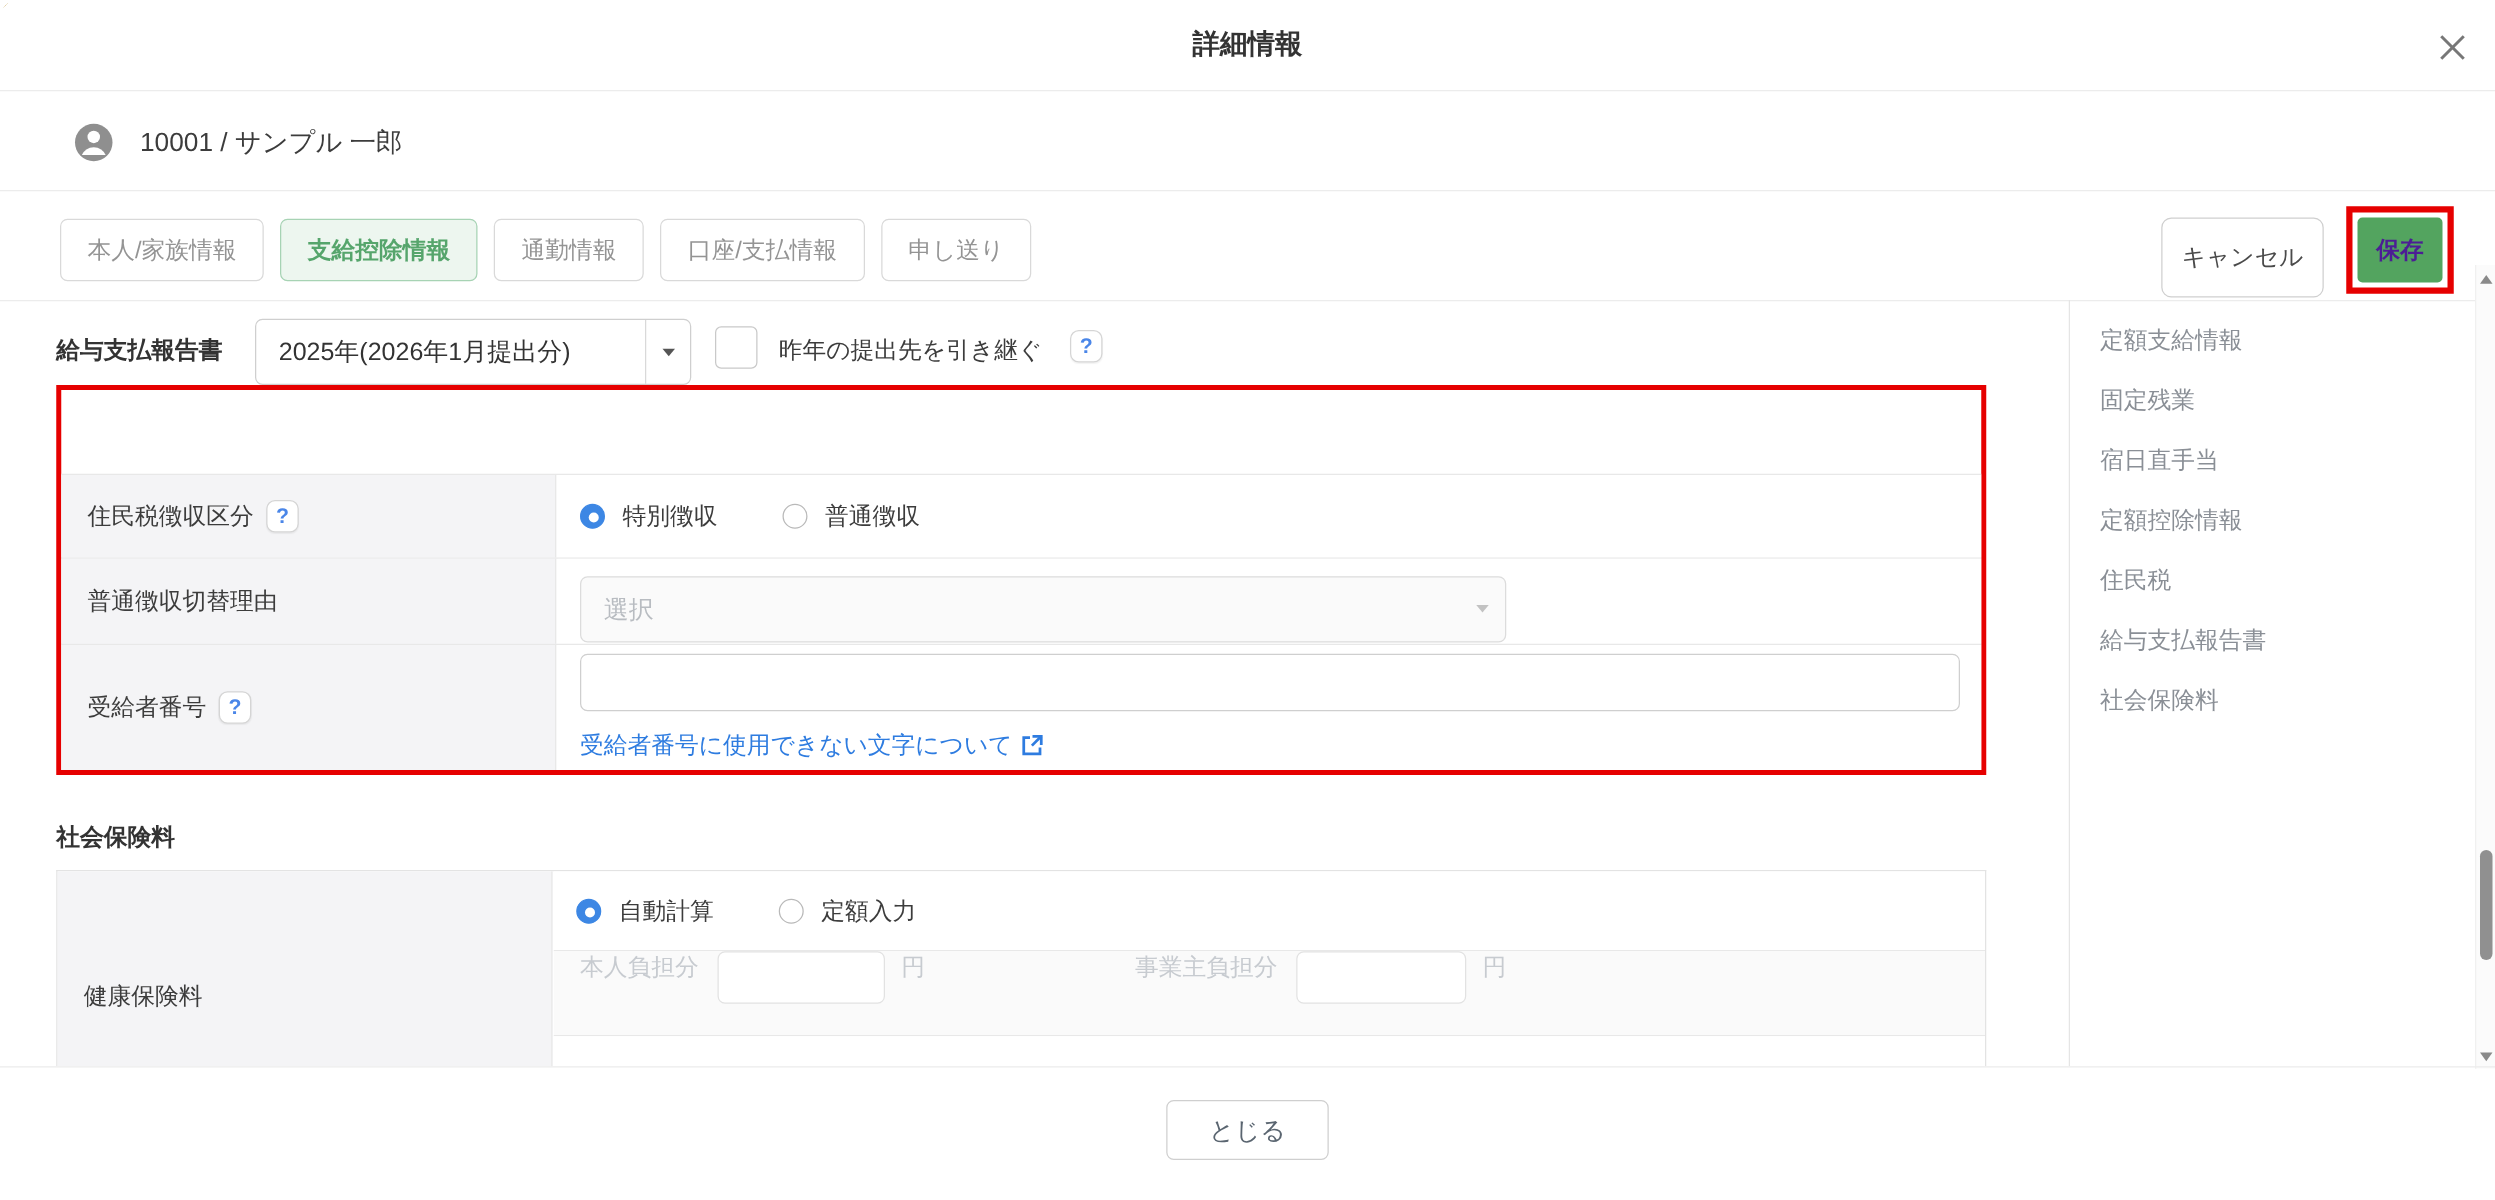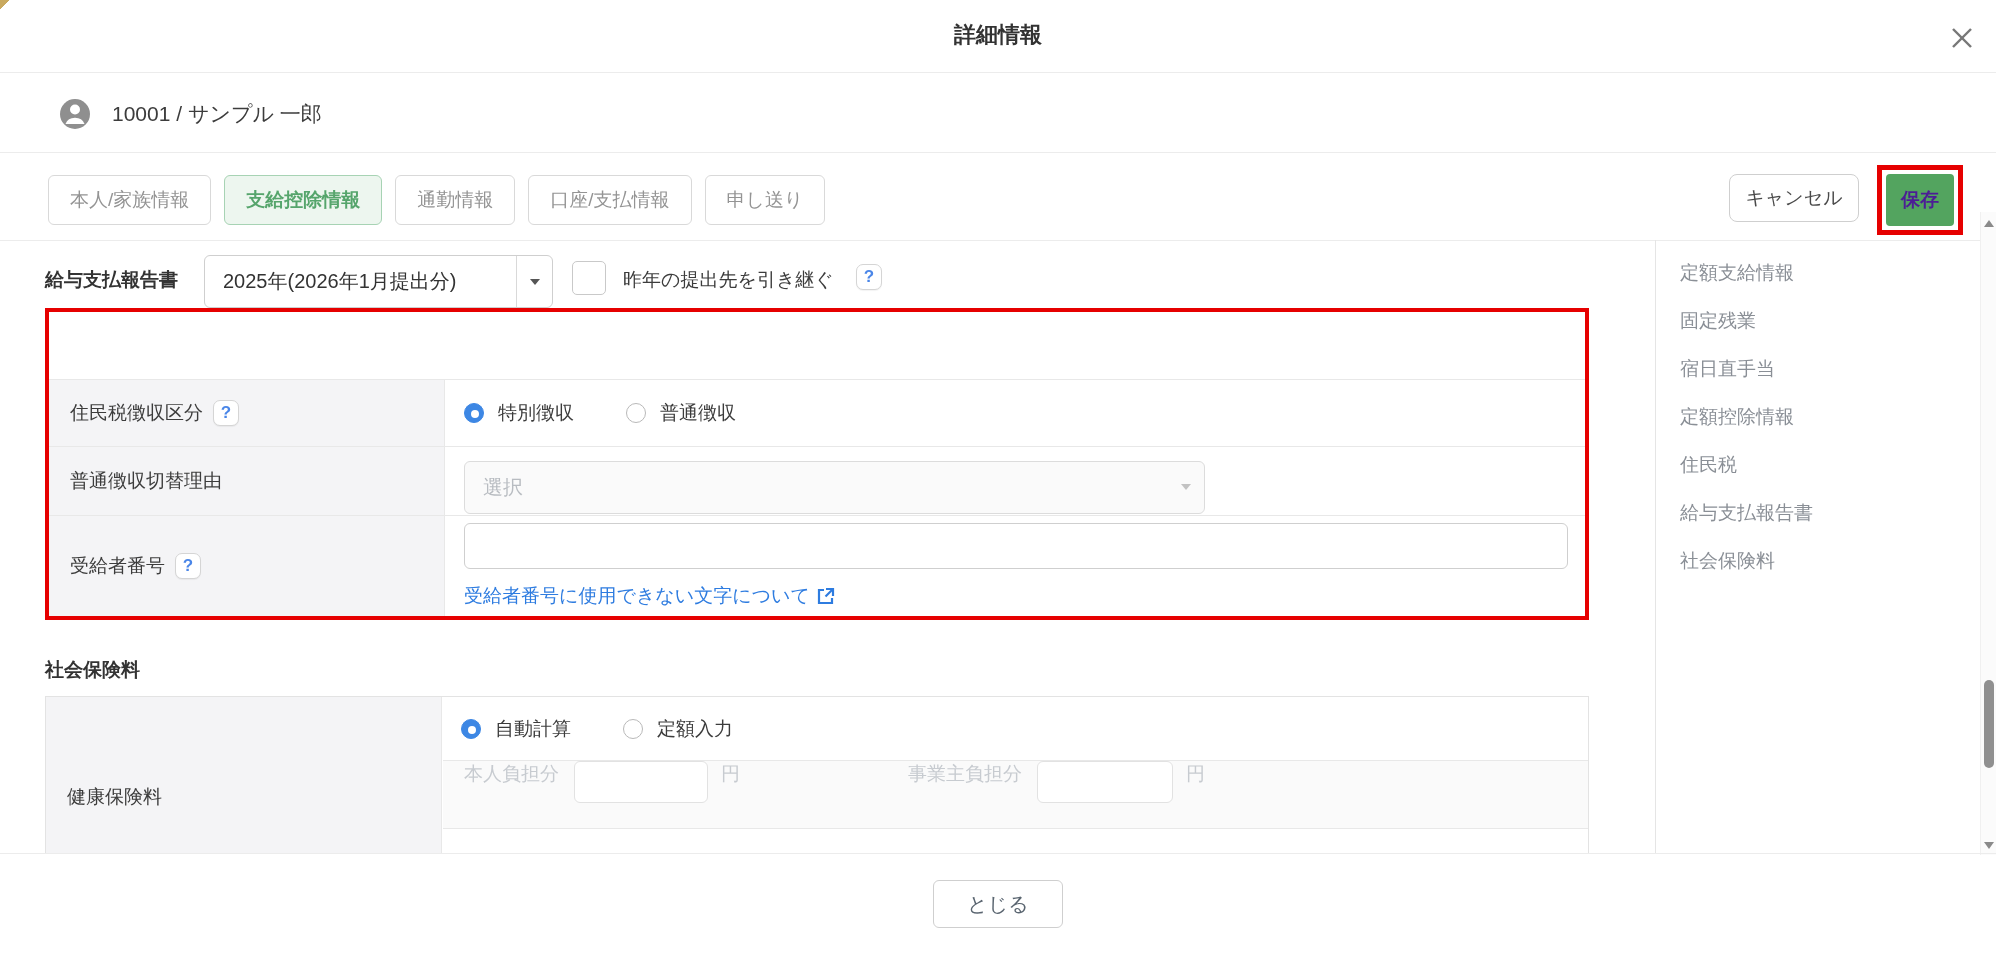--- a/index.html
+++ b/index.html
@@ -1,40 +1,40 @@
 <!DOCTYPE html>
 <html><head>
 <meta charset="utf-8">
 <style>
   * { margin:0; padding:0; box-sizing:border-box; }
   body { margin:0; background:#fff; }
   .screen {
     position:relative; width:1996px; height:960px; background:#fff;
-    font-family:"Liberation Sans", sans-serif; color:#333; overflow:hidden;
+    font-family:"Liberation Sans", sans-serif; color:#333; overflow:hidden;border-radius:15px;
   }
   .abs { position:absolute; }
 
   
   .modal-title { top:20px; left:0; width:100%; text-align:center; font-size:22px; font-weight:700; color:#333; }
   .close-x { top:20px; left:1944px; width:36px; height:36px; display:flex; align-items:center; justify-content:center; cursor:pointer; }
   .hr { height:1px; background:#ececec; left:0; width:1996px; }
 
   
   .corner { top:0; left:0; width:10px; height:10px;
     background:linear-gradient(135deg,#c9a95f 0%,#c9a95f 45%,#fff 46%); }
 
   
   .emp-name { top:100px; left:112px; font-size:21px; color:#3c3c3c; }
 
   
   .tabbar { top:175px; left:48px; display:flex; gap:13px; }
   .tab { height:50px; padding:0 21px; display:flex; align-items:center; font-size:19px;
     color:#949494; background:#fff; border:1px solid #d9d9d9; border-radius:6px; cursor:pointer; }
   .tab.active { background:#edf6ef; border-color:#a7d3b4; color:#56a56c; font-weight:700; }
-  .btn-cancel { top:174px; left:1729px; width:130px; height:48px; background:#fff; border:1px solid #cfcfcf;
+  .btn-cancel { top:174px; left:1729px; width:130px; height:64px; background:#fff; border:1px solid #cfcfcf;
     border-radius:8px; font-size:19px; color:#4a4a4a; display:flex; align-items:center; justify-content:center; cursor:pointer; }
   .save-annot { top:165px; left:1877px; width:86px; height:70px; border:5px solid #e60000; display:flex; align-items:center; justify-content:center; }
   .btn-save { width:68px; height:52px; background:#53a45f; border:none; border-radius:4px;
     font-size:19px; font-weight:700; color:#4c1d95; display:flex; align-items:center; justify-content:center; cursor:pointer; }
 
   
   .select { display:flex; align-items:center; background:#fff; border:1px solid #cfcfcf; border-radius:6px; height:53px; cursor:pointer; }
   .select .sel-text { flex:1; padding:0 18px; font-size:20px; color:#333; white-space:nowrap; }
   .select .arrow-seg { width:36px; align-self:stretch; border-left:1px solid #d9d9d9; display:flex; align-items:center; justify-content:center; }
   .caret { width:0; height:0; border-left:5px solid transparent; border-right:5px solid transparent; border-top:6px solid #555; }

